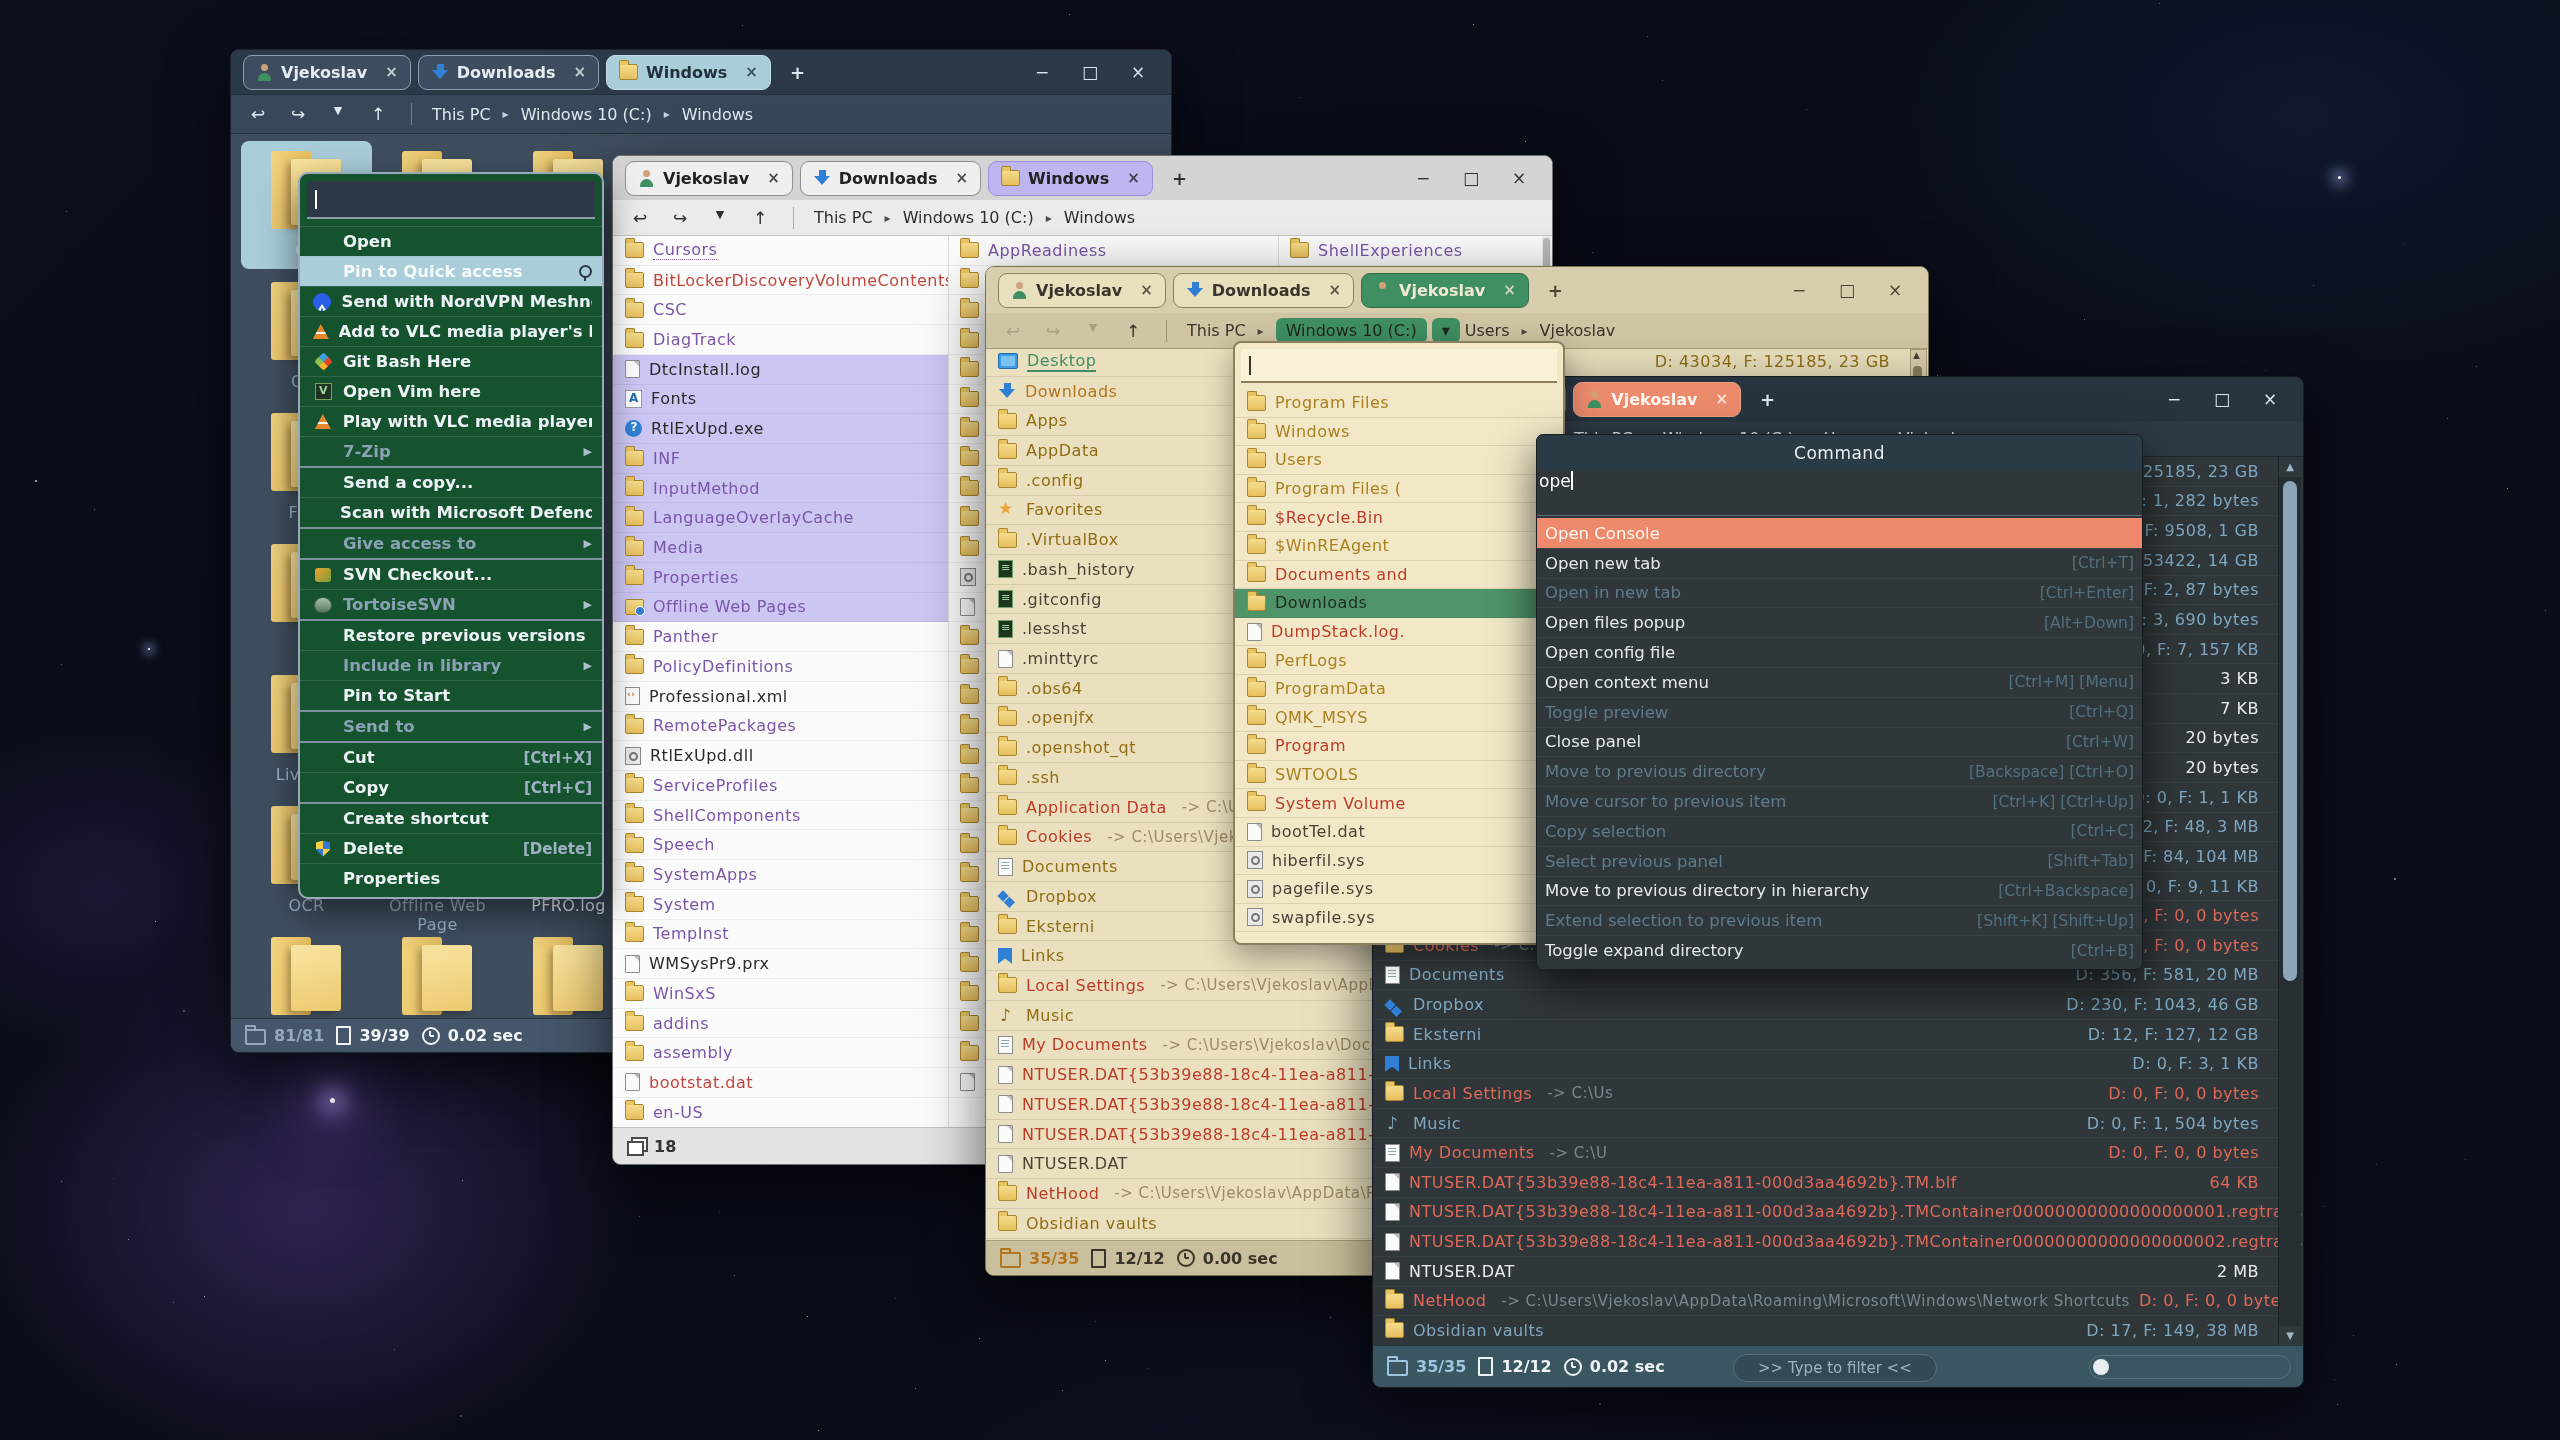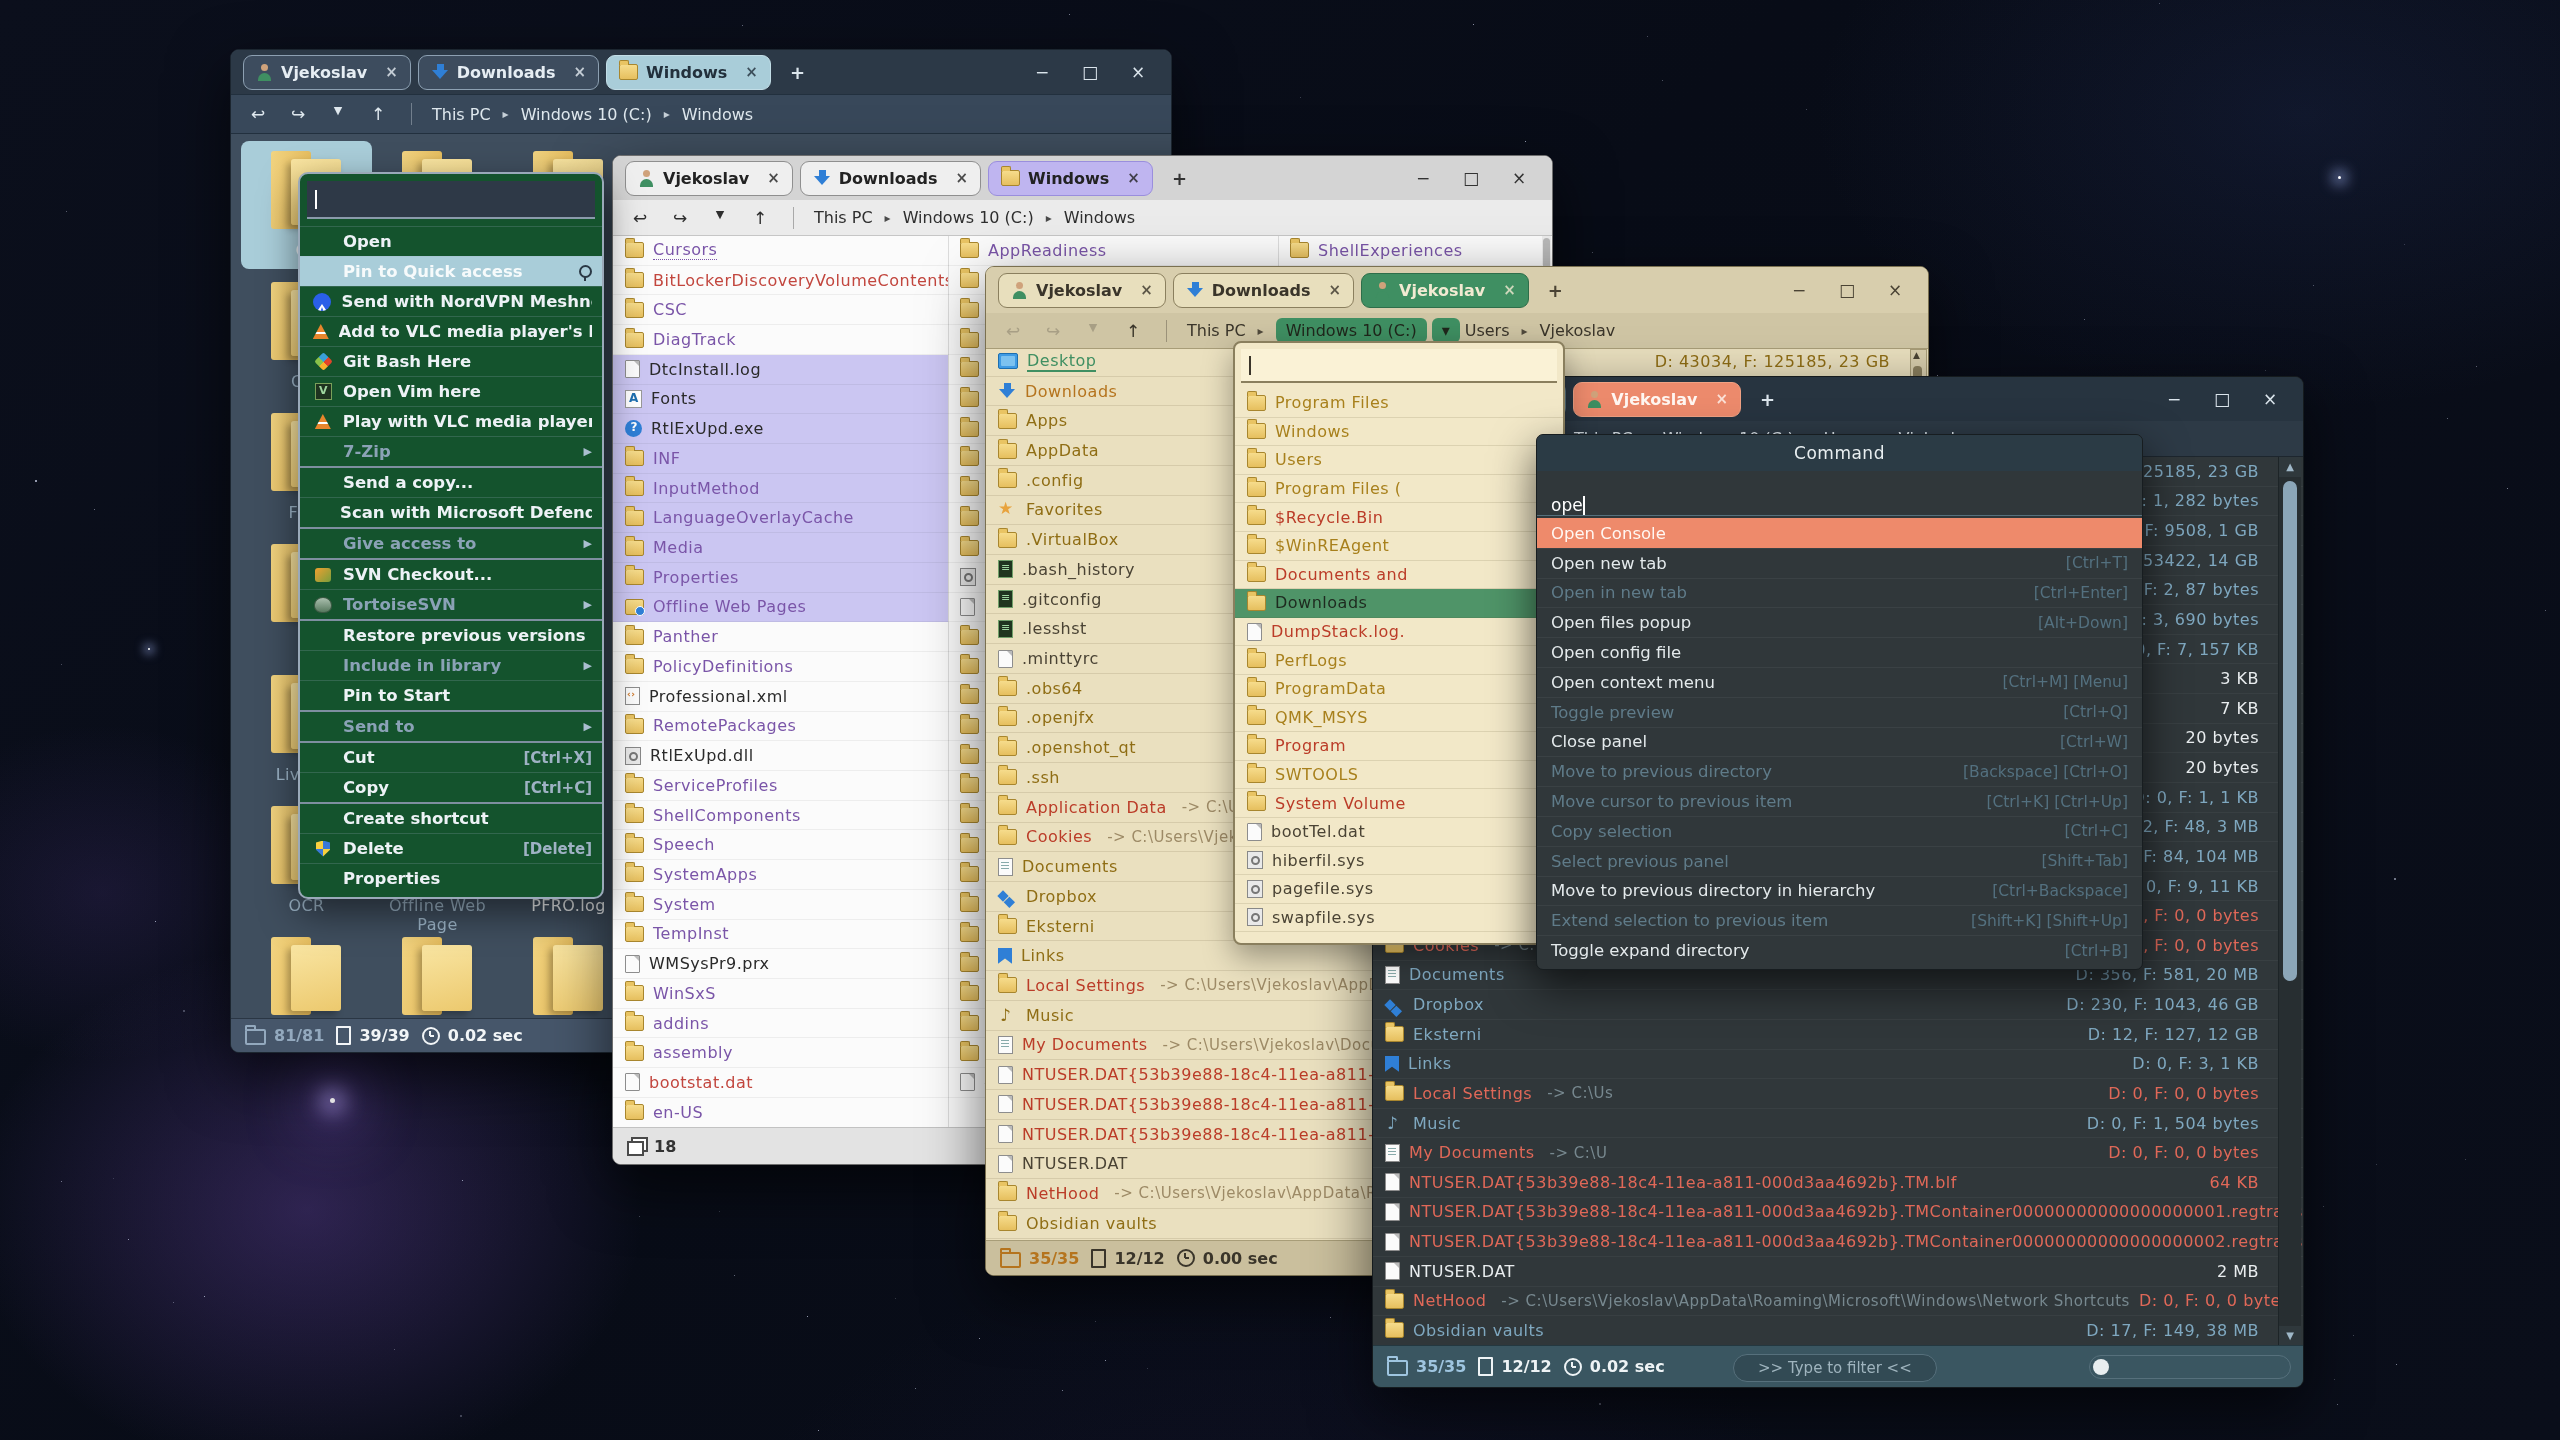--- a/index.html
+++ b/index.html
@@ -217,23 +217,23 @@
   #w4 .status{position:absolute;left:0;right:0;bottom:0;height:41px;background:#3a5661;border-top:1px solid #243840;
       display:flex;align-items:center;gap:12px;padding:0 14px;font-size:16px;font-weight:bold;color:#eef3f5}
   #w4 .status .lb{color:#9fc5e0}
   #w4 .fpill{position:absolute;left:360px;top:8px;background:#324a54;border:1px solid #56707c;border-radius:14px;padding:4px 24px;font-weight:normal;color:#9fb4be;font-size:15px}
   #w4 .fbox{position:absolute;right:12px;top:9px;width:200px;height:22px;border:1px solid #56707c;border-radius:12px}
   #w4 .fbox .th{position:absolute;left:3px;top:3px;width:16px;height:16px;background:#e8eef0;border-radius:8px}
 
   
   #pal{position:absolute;left:163px;top:57px;width:605px;background:#30373a;border:1px solid #171d20;border-radius:7px;z-index:6;box-shadow:0 16px 44px rgba(0,0,0,.65)}
   #pal .phead{height:36px;background:#2b3b45;border-radius:6px 6px 0 0;display:flex;align-items:center;justify-content:center;color:#e8eef0;font-size:17px;letter-spacing:.5px}
-  #pal .pinput{height:44px;border-bottom:1px solid #56707c;display:flex;align-items:flex-end;padding:0 14px;color:#fff;font-size:17px}
+  #pal .pinput{height:44px;border-bottom:1px solid #56707c;display:flex;align-items:flex-start;padding:0 2px;color:#fff;font-size:17px}
   #pal ul{list-style:none;margin:0;padding:2px 0 4px}
-  .pi{display:flex;align-items:center;height:28.8px;padding:0 14px;font-size:16.5px;color:#e4eaec;border-top:1px solid rgba(255,255,255,.05)}
+  .pi{display:flex;align-items:center;height:28.8px;padding:0 8px;font-size:16.5px;color:#e4eaec;border-top:1px solid rgba(255,255,255,.05)}
   .pi .psc{margin-left:auto;color:#53707f;font-size:15.5px}
   .pi.off{color:#5f7b89}
   .pi.hl{background:#ee8a6b;color:#fff7f2;border-top-color:transparent}
   .pi.hl .psc{color:#fff}
 
   [data-interactable]{}
 </style>
 </head>
 <body>
 

